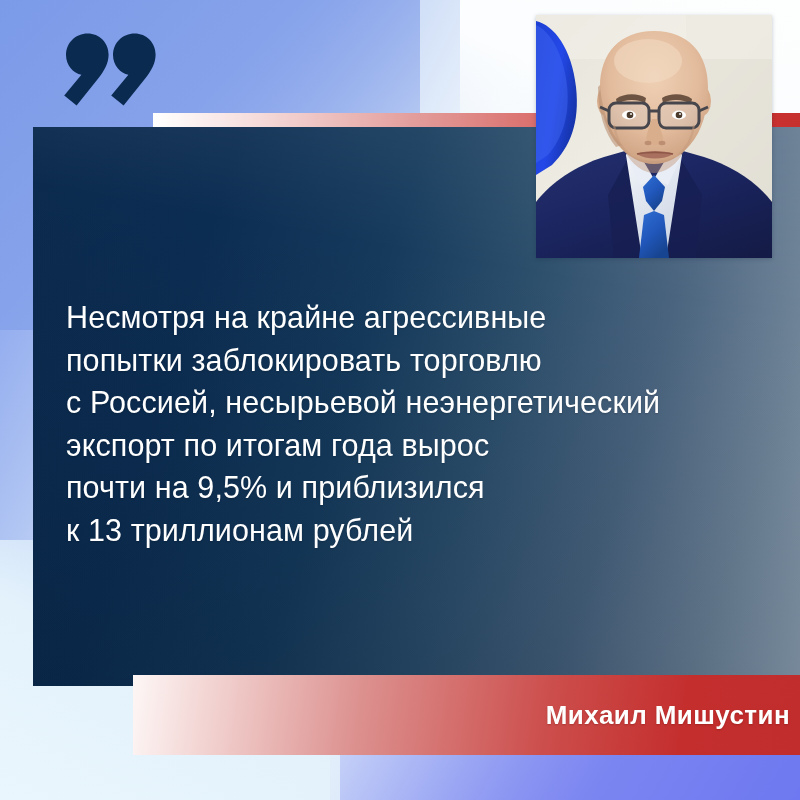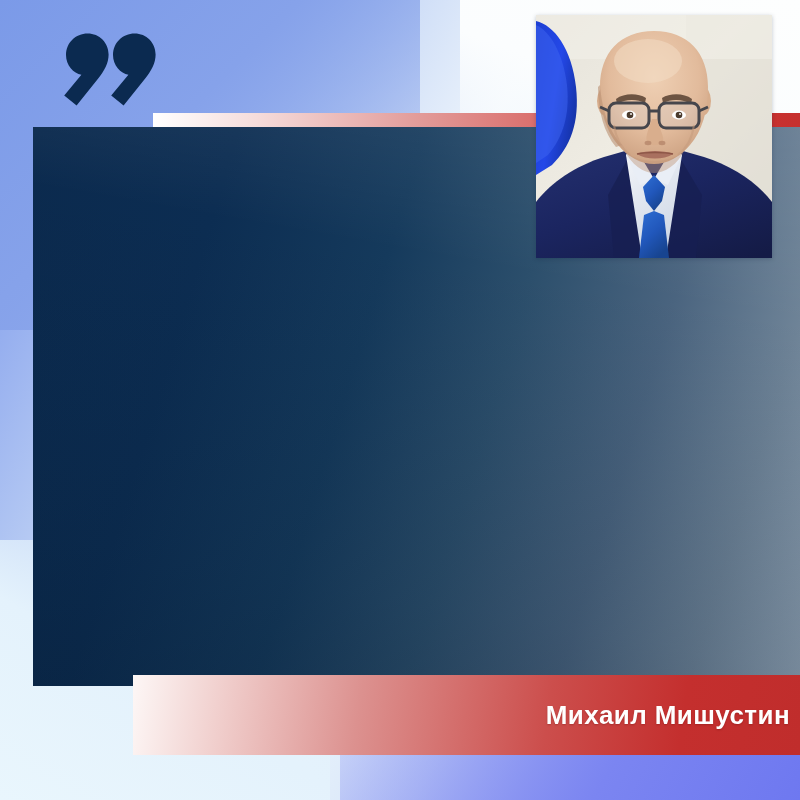--- a/index.html
+++ b/index.html
@@ -196,20 +196,26 @@
     <svg viewBox="0 0 96 76" xmlns="http://www.w3.org/2000/svg" aria-hidden="true">
       <path fill="currentColor" d="M6 22 C6 9.8 15.6 0.5 27.6 0.5 C39.4 0.5 48.6 9.6 48.6 21.6
         C48.6 30 44.8 37.4 37.4 46.6 L16.6 72.5 L4.2 62.6 L21.4 41.8
         C13.6 40.2 6 32.6 6 22 Z"></path>
       <path fill="currentColor" d="M53 22 C53 9.8 62.6 0.5 74.6 0.5 C86.4 0.5 95.6 9.6 95.6 21.6
         C95.6 30 91.8 37.4 84.4 46.6 L63.6 72.5 L51.2 62.6 L68.4 41.8
         C60.6 40.2 53 32.6 53 22 Z"></path>
     </svg>
   </div>
 
+  <div class="quote-text">Несмотря на крайне агрессивные
+попытки заблокировать торговлю
+с Россией, несырьевой неэнергетический
+экспорт по итогам года вырос
+почти на 9,5% и приблизился
+к 13 триллионам рублей</div>
 
   <div class="portrait">
     <svg viewBox="0 0 236 243" xmlns="http://www.w3.org/2000/svg" preserveAspectRatio="xMidYMid slice" aria-hidden="true">
       <defs>
         <linearGradient id="bgRoom" x1="0" y1="0" x2="1" y2="1">
           <stop offset="0%" stop-color="#e6e3da"></stop>
           <stop offset="45%" stop-color="#efece3"></stop>
           <stop offset="100%" stop-color="#dedbd2"></stop>
         </linearGradient>
         <linearGradient id="flagBlue" x1="0" y1="0" x2="1" y2="0.6">

